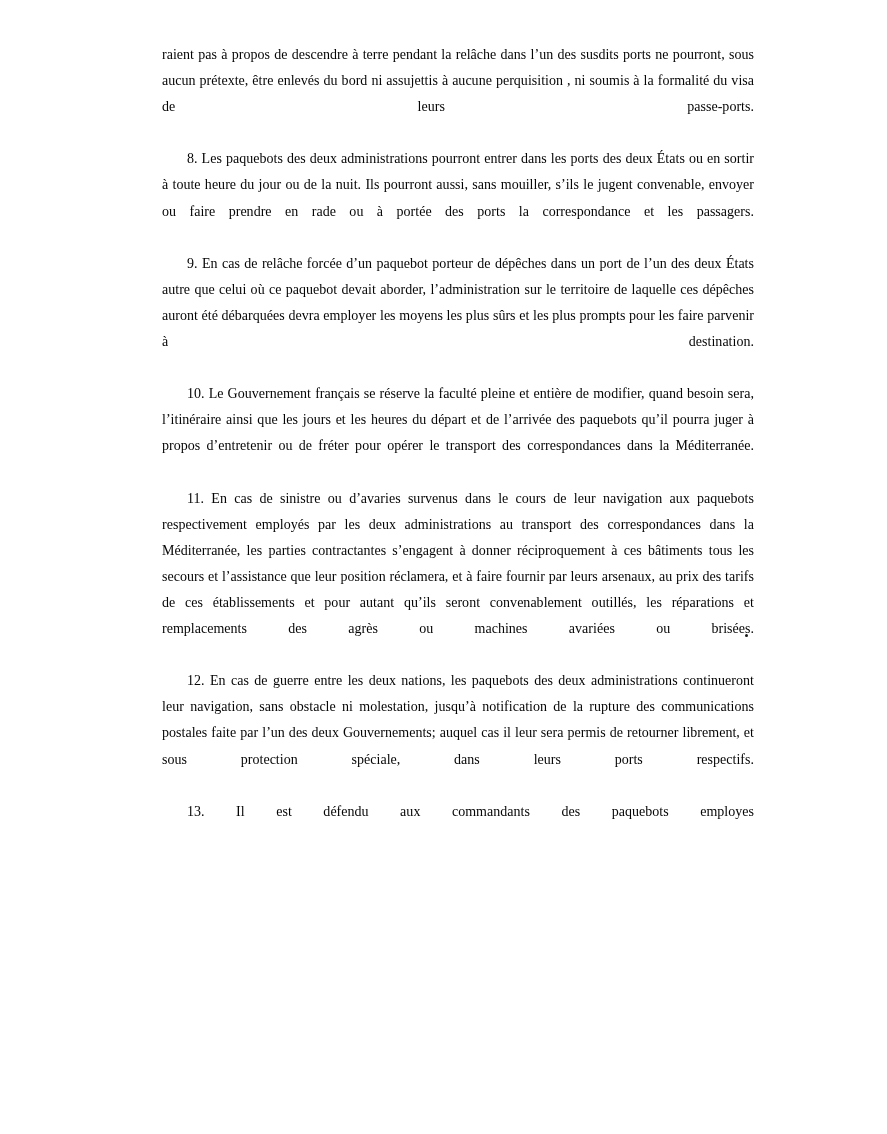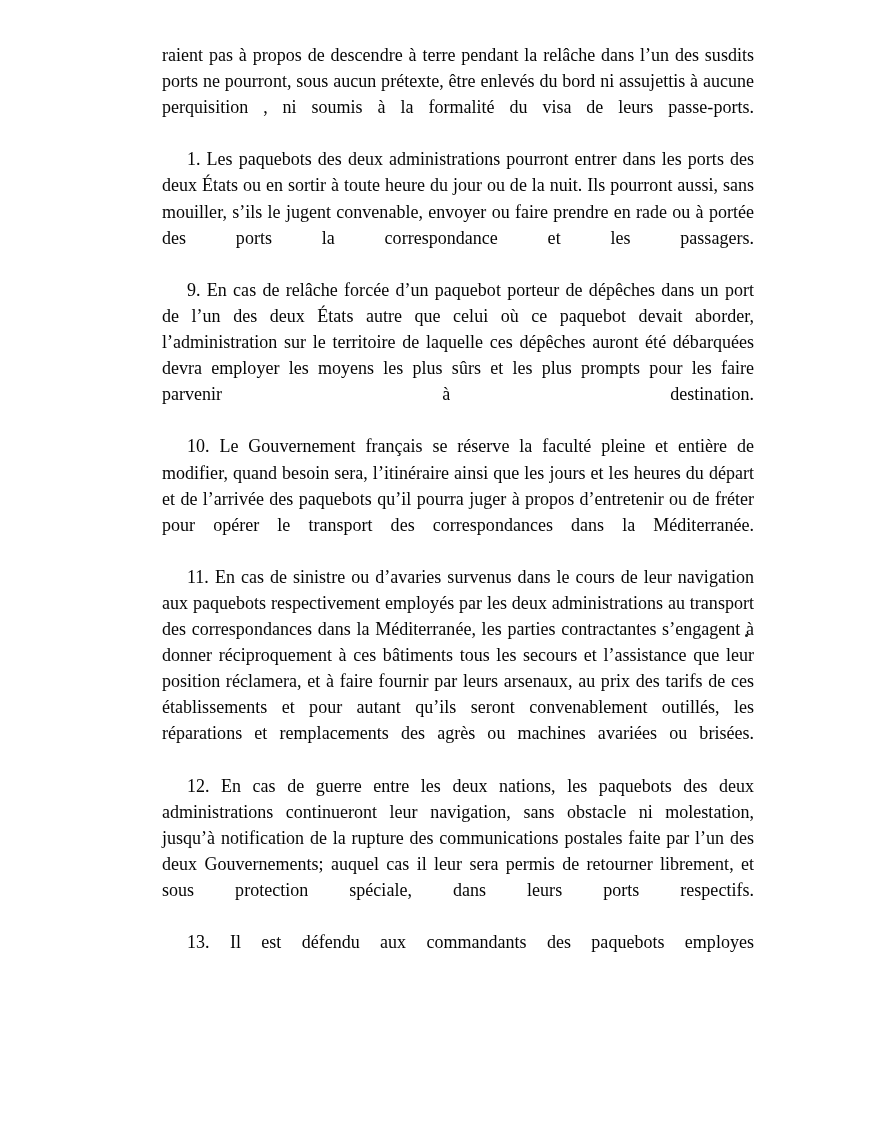--- a/index.html
+++ b/index.html
@@ -29,21 +29,21 @@
     left: 162px;
     top: 42px;
     width: 592px;
   }
 
   .para {
     margin: 0;
     padding: 0;
     text-align: justify;
     text-justify: inter-word;
-    font-size: 18px;
+    font-size: 14px;
     line-height: 26.1px;
     color: #050505;
     letter-spacing: 0.02px;
     word-spacing: 0.1px;
     -webkit-font-smoothing: none;
   }
 
   .para.indent {
     text-indent: 25px;
   }
@@ -67,21 +67,21 @@
 </style>
 </head>
 <body>
 
 <div id="page">
 
   <div id="text-column">
 
     <p class="para">raient pas à propos de descendre à terre pendant la relâche dans l’un des susdits ports ne pourront, sous aucun prétexte, être enlevés du bord ni assujettis à aucune perquisition , ni soumis à la formalité du visa de leurs passe-ports.</p>
 
-    <p class="para indent">1. Les paquebots des deux administrations pourront entrer dans les ports des deux États ou en sortir à toute heure du jour ou de la nuit. Ils pourront aussi, sans mouiller, s’ils le jugent convenable, envoyer ou faire prendre en rade ou à portée des ports la correspondance et les passagers.</p>
+    <p class="para indent">8. Les paquebots des deux administrations pourront entrer dans les ports des deux États ou en sortir à toute heure du jour ou de la nuit. Ils pourront aussi, sans mouiller, s’ils le jugent convenable, envoyer ou faire prendre en rade ou à portée des ports la correspondance et les passagers.</p>
 
     <p class="para indent">9. En cas de relâche forcée d’un paquebot porteur de dépêches dans un port de l’un des deux États autre que celui où ce paquebot devait aborder, l’administration sur le territoire de laquelle ces dépêches auront été débarquées devra employer les moyens les plus sûrs et les plus prompts pour les faire parvenir à destination.</p>
 
     <p class="para indent">10. Le Gouvernement français se réserve la faculté pleine et entière de modifier, quand besoin sera, l’itinéraire ainsi que les jours et les heures du départ et de l’arrivée des paquebots qu’il pourra juger à propos d’entretenir ou de fréter pour opérer le transport des correspondances dans la Méditerranée.</p>
 
 
     <p class="para indent">11. En cas de sinistre ou d’avaries survenus dans le cours de leur navigation aux paquebots respectivement employés par les deux administrations au transport des correspondances dans la Méditerranée, les parties contractantes s’engagent à donner réciproquement à ces bâtiments tous les secours et l’assistance que leur position réclamera, et à faire fournir par leurs arsenaux, au prix des tarifs de ces établissements et pour autant qu’ils seront convenablement outillés, les réparations et remplacements des agrès ou machines avariées ou brisées.</p>
 
     <p class="para indent">12. En cas de guerre entre les deux nations, les paquebots des deux administrations continueront leur navigation, sans obstacle ni molestation, jusqu’à notification de la rupture des communications postales faite par l’un des deux Gouvernements; auquel cas il leur sera permis de retourner librement, et sous protection spéciale, dans leurs ports respectifs.</p>
 

